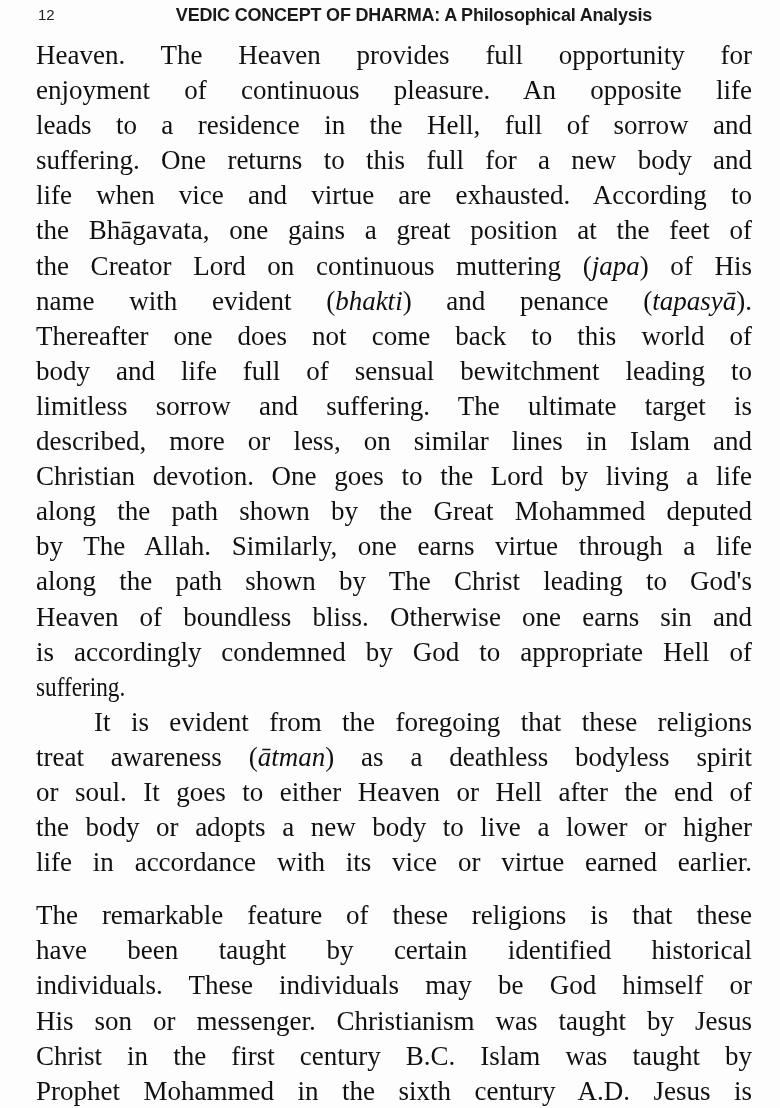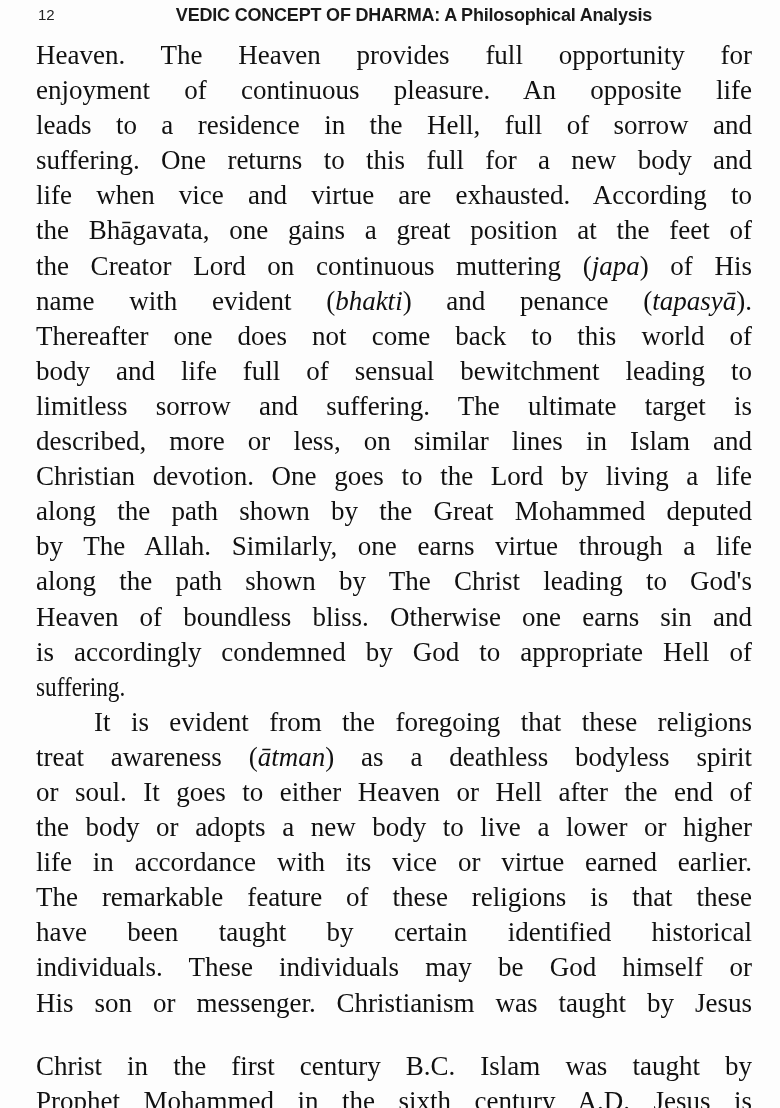--- a/index.html
+++ b/index.html
@@ -41,20 +41,20 @@
     <span class="line" style="display: block; width: auto;">by The Allah. Similarly, one earns virtue through a life</span>
     <span class="line" style="display: block; width: auto;">along the path shown by The Christ leading to God's</span>
     <span class="line" style="display: block; width: auto;">Heaven of boundless bliss. Otherwise one earns sin and</span>
     <span class="line" style="display: block; width: auto;">is accordingly condemned by God to appropriate Hell of</span>
     <span class="line last" style="display: block; width: 832.558px; transform: scaleX(0.86);">suffering.</span>
     <span class="line indent" style="display: block; width: auto;">It is evident from the foregoing that these religions</span>
     <span class="line" style="display: block; width: auto;"><span>treat awareness (</span><em>ātman</em><span>) as a deathless bodyless spirit</span></span>
     <span class="line" style="display: block; width: auto;">or soul. It goes to either Heaven or Hell after the end of</span>
     <span class="line" style="display: block; width: auto;">the body or adopts a new body to live a lower or higher</span>
     <span class="line" style="display: block; width: auto;">life in accordance with its vice or virtue earned earlier.</span>
-    <span class="line" style="display: block; width: auto;">The remarkable feature of these religions is that these</span>
+    <span class="line" style="display: block; width: auto; margin-top: 18px;">The remarkable feature of these religions is that these</span>
     <span class="line" style="display: block; width: auto;">have been taught by certain identified historical</span>
     <span class="line" style="display: block; width: auto;">individuals. These individuals may be God himself or</span>
     <span class="line" style="display: block; width: auto;">His son or messenger. Christianism was taught by Jesus</span>
-    <span class="line" style="display: block; width: auto; margin-top: 28px;">Christ in the first century B.C. Islam was taught by</span>
+    <span class="line" style="display: block; width: auto;">Christ in the first century B.C. Islam was taught by</span>
     <span class="line" style="display: block; width: auto;">Prophet Mohammed in the sixth century A.D. Jesus is</span>
   </div>
 </div>
 
 </body></html>

